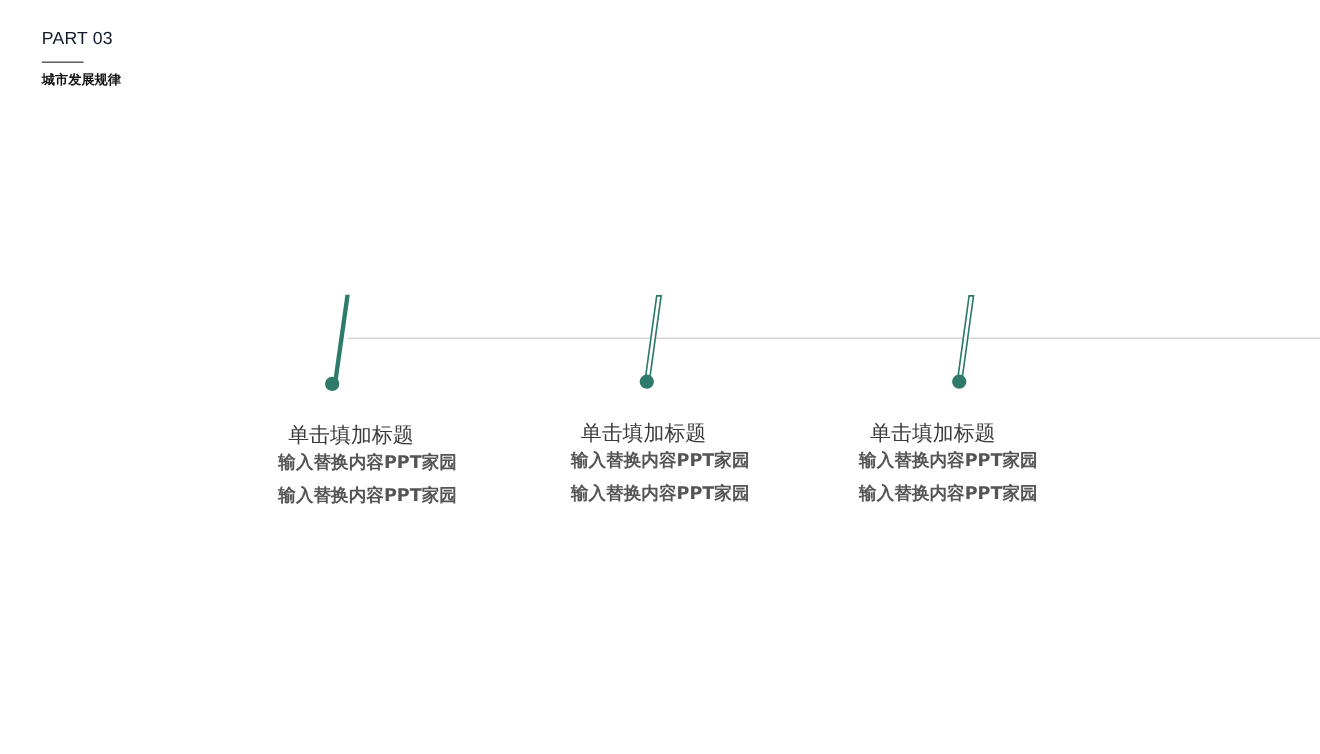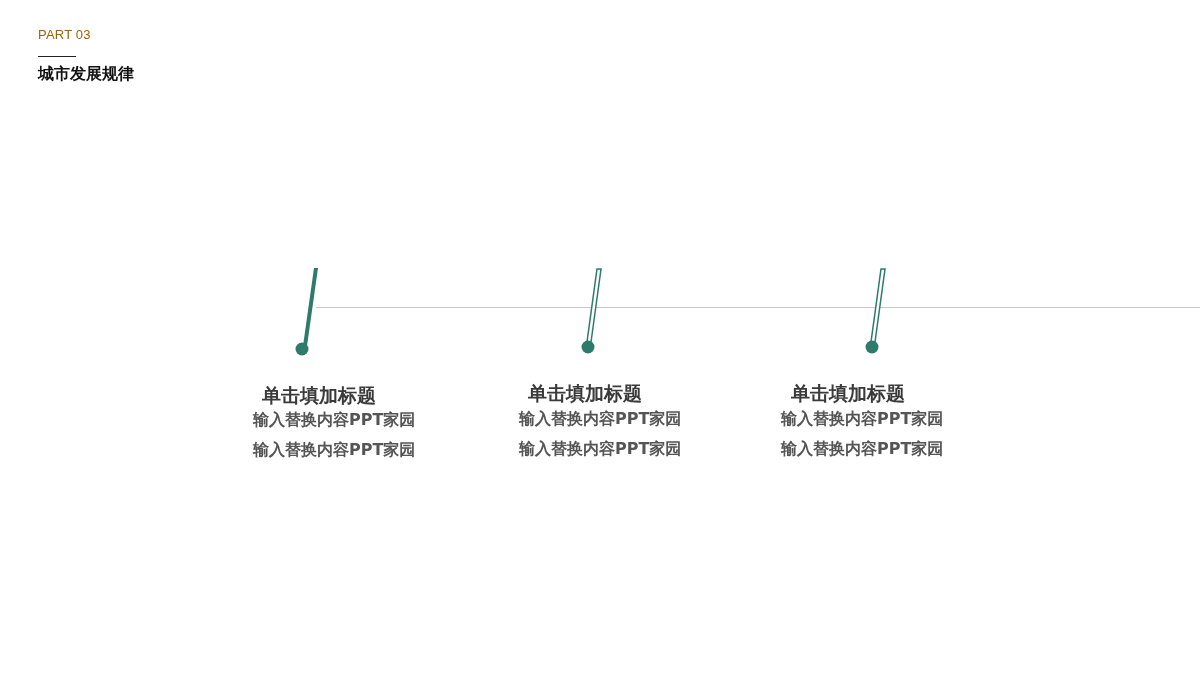--- a/index.html
+++ b/index.html
@@ -2,36 +2,36 @@
 <html><head>
   <meta charset="utf-8">
   <style>
     html, body { margin: 0; padding: 0; }
     body {
       width: 1200px; height: 685px; background: #ffffff; position: relative; overflow: hidden;
       font-family: "DejaVu Sans", "Liberation Sans", sans-serif;
     }
     .part-label {
       position: absolute; left: 38px; top: 27px;
-      font-size: 13px; color: #a16207; letter-spacing: 0.2px;
+      font-size: 16px; color: #0f172a; letter-spacing: 0.2px;
       font-family: "Liberation Sans", "DejaVu Sans", sans-serif;
     }
     .part-rule {
       position: absolute; left: 38px; top: 56px; width: 38px; height: 1px; background: #222222;
     }
     .section-title {
       position: absolute; left: 38px; top: 64px;
-      font-size: 16px; font-weight: bold; color: #111111;
+      font-size: 12px; font-weight: bold; color: #111111;
     }
     .timeline-line {
       position: absolute; left: 316px; top: 307px; width: 884px; height: 1px; background: #c8c8c8;
     }
     .marker { position: absolute; }
     .item-title {
-      position: absolute; font-size: 19px; font-weight: bold; color: #3a3a3a; white-space: nowrap;
+      position: absolute; font-size: 19px; font-weight: normal; color: #3a3a3a; white-space: nowrap;
     }
     .item-line {
       position: absolute; font-size: 16px; color: #555555; white-space: nowrap; font-weight: bold;
     }
   </style>
 </head>
 <body>
 
 <div class="part-label">PART 03</div>
 <div class="part-rule"></div>

